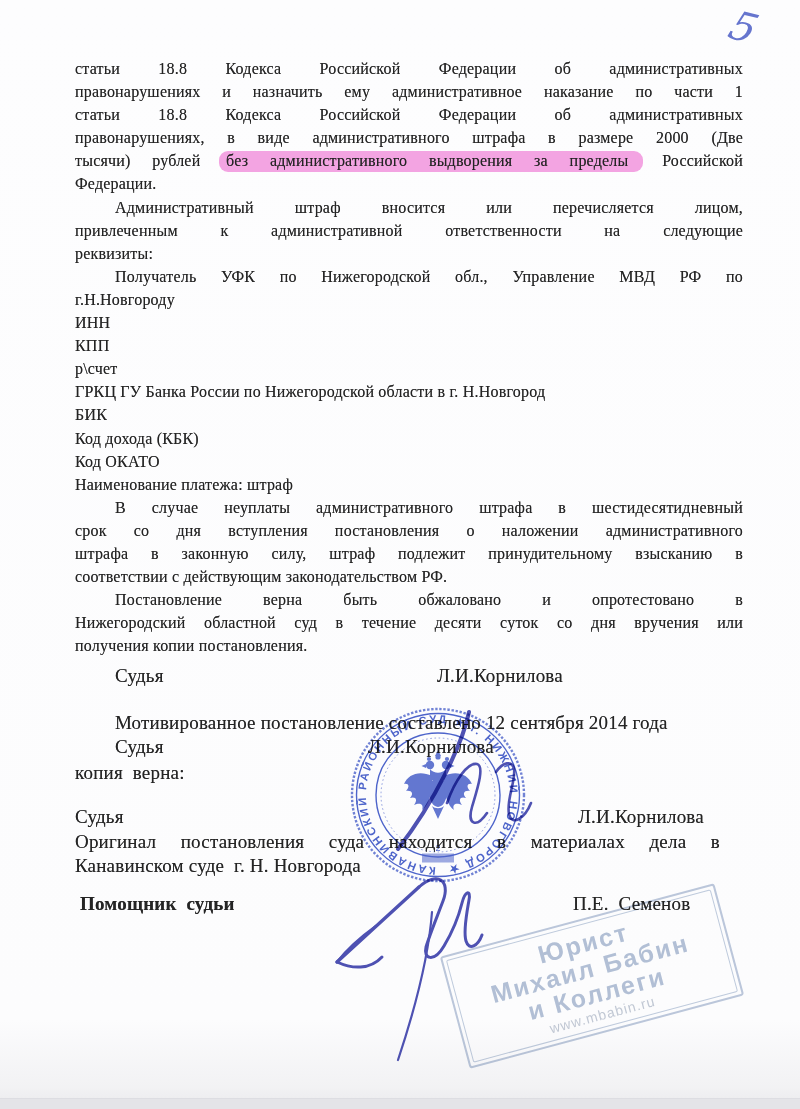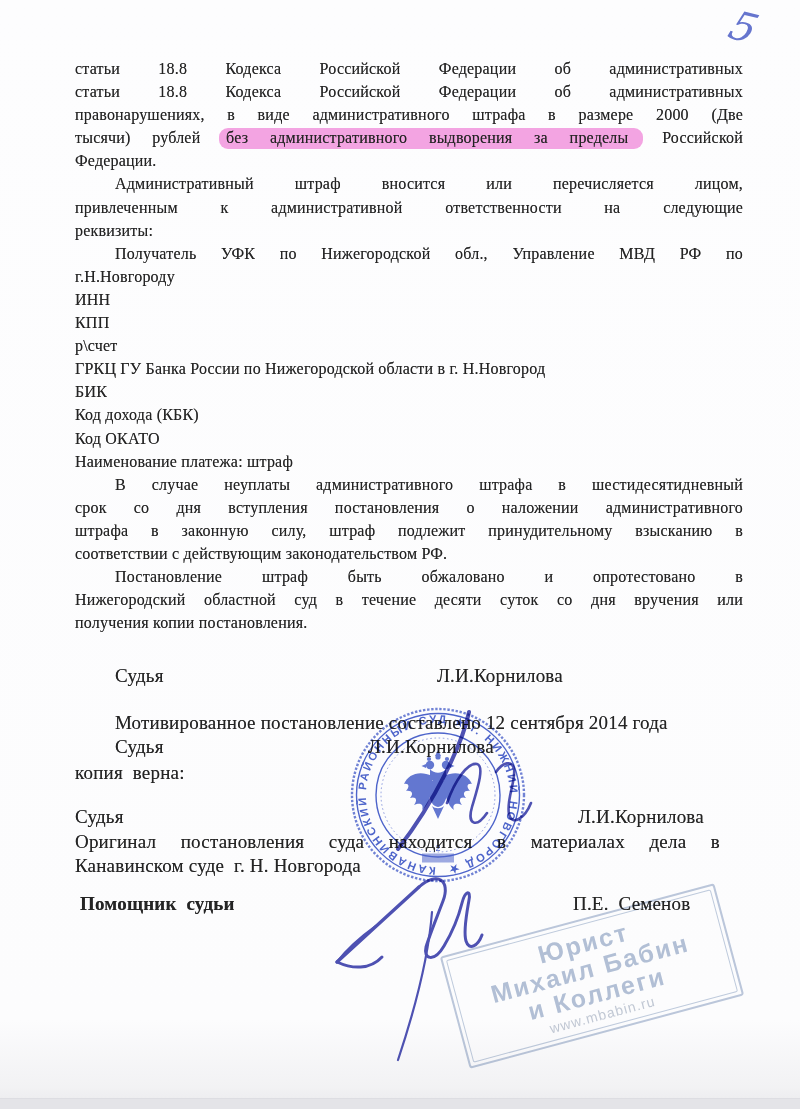--- a/index.html
+++ b/index.html
@@ -96,20 +96,21 @@
 </style>
 </head>
 <body>
 
 <div class="page">
 
   <div class="pagenum">5</div>
 
   <div class="text-block">
       <div class="line j">статьи 18.8 Кодекса Российской Федерации об административных</div>
+      <div class="line j">правонарушениях и назначить ему административное наказание по части 1</div>
       <div class="line j">статьи 18.8 Кодекса Российской Федерации об административных</div>
       <div class="line j">правонарушениях, в виде административного штрафа в размере 2000 (Две</div>
       <div class="line j"><span>тысячи) рублей </span><span class="hl">без административного выдворения за пределы</span><span> Российской</span></div>
       <div class="line ">Федерации.</div>
       <div class="line j i">Административный штраф вносится или перечисляется лицом,</div>
       <div class="line j">привлеченным к административной ответственности на следующие</div>
       <div class="line ">реквизиты:</div>
       <div class="line j i">Получатель УФК по Нижегородской обл., Управление МВД РФ по</div>
       <div class="line ">г.Н.Новгороду</div>
       <div class="line ">ИНН</div>
@@ -117,21 +118,21 @@
       <div class="line ">р\счет</div>
       <div class="line ">ГРКЦ ГУ Банка России по Нижегородской области в г. Н.Новгород</div>
       <div class="line ">БИК</div>
       <div class="line ">Код дохода (КБК)</div>
       <div class="line ">Код ОКАТО</div>
       <div class="line ">Наименование платежа: штраф</div>
       <div class="line j i">В случае неуплаты административного штрафа в шестидесятидневный</div>
       <div class="line j">срок со дня вступления постановления о наложении административного</div>
       <div class="line j">штрафа в законную силу, штраф подлежит принудительному взысканию в</div>
       <div class="line ">соответствии с действующим законодательством РФ.</div>
-      <div class="line j i">Постановление штраф быть обжаловано и опротестовано в</div>
+      <div class="line j i">Постановление верна быть обжаловано и опротестовано в</div>
       <div class="line j">Нижегородский областной суд в течение десяти суток со дня вручения или</div>
       <div class="line ">получения копии постановления.</div>
     </div>
 
   <span class="sig jrow1-label">Судья</span>
   <span class="sig jrow1-name">Л.И.Корнилова</span>
 
   <span class="sig motivated">Мотивированное постановление составлено 12 сентября 2014 года</span>
 
   <span class="sig jrow2-label">Судья</span>

